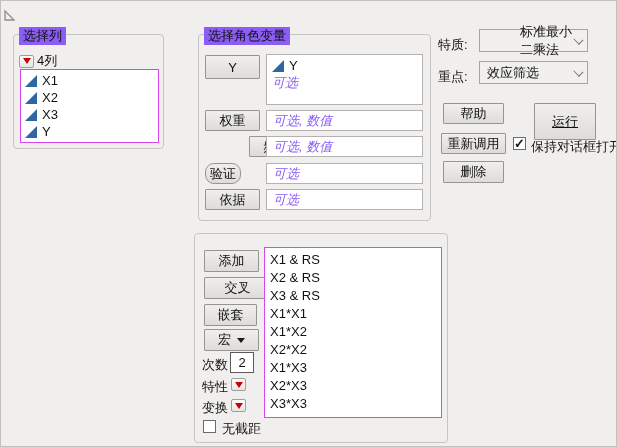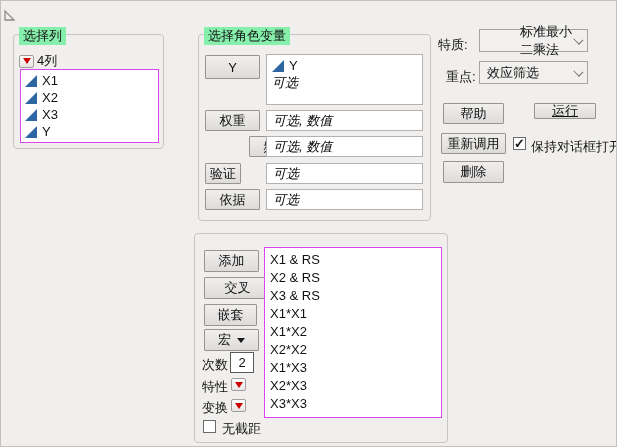--- a/index.html
+++ b/index.html
@@ -21,37 +21,37 @@
   .red-menu-btn {
     width:16px; height:14px; background:linear-gradient(#ffffff,#e6e5e3);
     border:1px solid #9f9e9c; border-radius:2px;
     display:inline-flex; align-items:center; justify-content:center; flex:none;
   }
   .red-tri { width:0; height:0; border-left:4px solid transparent;
     border-right:4px solid transparent; border-top:6px solid #cc0000; }
   .red-menu-btn.small { width:15px; height:13px; }
   
   .group { position:absolute; border:1px solid #c6c5c3; border-radius:4px; }
-  .group-label { position:absolute; top:-8px; left:5px; background:#86efac;
+  .group-label { position:absolute; top:-8px; left:5px; background:#8b5cf6;
     padding:0 4px; white-space:nowrap; }
   #g-columns { left:12px; top:33px; width:151px; height:115px; }
   #g-roles   { left:197px; top:33px; width:233px; height:187px; }
   #g-effects { left:193px; top:232px; width:254px; height:210px; }
   
   .btn {
     position:absolute; background:linear-gradient(180deg,#f0efee,#dddcda);
     border:1px solid #96958f; border-radius:1px;
     display:flex; align-items:center; justify-content:center;
     font-size:13px; cursor:default; white-space:nowrap;
   }
   .listbox { position:absolute; background:#fff; border:1px solid #d946ef; overflow:hidden; }
   .list-row { display:flex; align-items:center; gap:5px; height:17px; padding-left:1px; }
   .blue-tri { width:0; height:0; border-left:12px solid transparent;
     border-bottom:12px solid #2e66a4; flex:none; }
-  .placeholder { font-style:italic; color:#000000; }
+  .placeholder { font-style:italic; color:#8b5cf6; }
   .rolebox { position:absolute; background:#fff; border:1px solid #b3b2b0;
     display:flex; align-items:center; padding-left:6px; }
   .combo {
     position:absolute; width:109px; height:23px; background:#f1f0ef;
     border:1px solid #a5a4a2; display:flex; align-items:center;
     justify-content:space-between; padding:0 6px 0 7px;
   }
   .chev { width:8px; height:8px; border-right:1.6px solid #6e6e6c;
     border-bottom:1.6px solid #6e6e6c; transform:rotate(45deg) translateY(-2px) scale(1,.8);
     flex:none; }
@@ -62,35 +62,35 @@
   .black-tri { width:0; height:0; border-left:4px solid transparent;
     border-right:4px solid transparent; border-top:5px solid #1a1a1a; margin-left:6px; }
   
   #btn-y      { left:6px;  top:20px;  width:55px; height:24px; }
   #box-y      { left:67px; top:19px;  width:157px; height:51px; padding:2px 4px;
                 display:block; background:#fff; border:1px solid #b3b2b0; position:absolute; }
   #btn-weight { left:6px;  top:75px;  width:55px; height:21px; }
   #box-weight { left:67px; top:75px;  width:157px; height:21px; }
   #btn-freq   { left:6px;  top:101px; width:55px; height:21px;margin-left:44px; }
   #box-freq   { left:67px; top:101px; width:157px; height:21px; }
-  #btn-valid  { left:6px;  top:128px; width:36px; height:21px; }
+  #btn-valid  { left:6px;  top:128px; width:36px; height:21px;border-radius:9px; }
   #box-valid  { left:67px; top:128px; width:157px; height:21px; }
   #btn-by     { left:6px;  top:154px; width:55px; height:21px; }
   #box-by     { left:67px; top:154px; width:157px; height:21px; }
   
   #cols-menu-row { position:absolute; left:5px; top:17px; display:flex;
                    align-items:center; gap:3px; }
   #cols-list { left:6px; top:34px; width:139px; height:74px; padding:2px 3px; }
   
   #lbl-personality { left:437px; top:35px; }
   #combo-personality { left:478px; top:28px;padding-left:40px; }
-  #lbl-emphasis { left:437px; top:67px;margin-left:8px; }
+  #lbl-emphasis { left:437px; top:67px; }
   #combo-emphasis { left:478px; top:60px; }
   #btn-help   { left:442px; top:102px; width:61px; height:21px; }
-  #btn-run    { left:533px; top:102px; width:62px; height:16px;text-decoration:underline; }
+  #btn-run    { left:533px; top:102px; width:62px; height:37px;text-decoration:underline; }
   #btn-recall { left:440px; top:132px; width:65px; height:21px; }
   #chk-keep   { left:512px; top:136px; }
   #lbl-keep   { left:530px; top:137px; }
   #btn-remove { left:442px; top:160px; width:61px; height:22px; }
   
   #btn-add    { left:9px;  top:16px; width:55px; height:22px; }
   #btn-cross  { left:9px;  top:43px; width:67px; height:22px; }
   #btn-nest   { left:9px;  top:70px; width:53px; height:22px; }
   #btn-macros { left:9px;  top:95px; width:55px; height:22px; }
   #lbl-degree { left:7px;  top:122px; }

